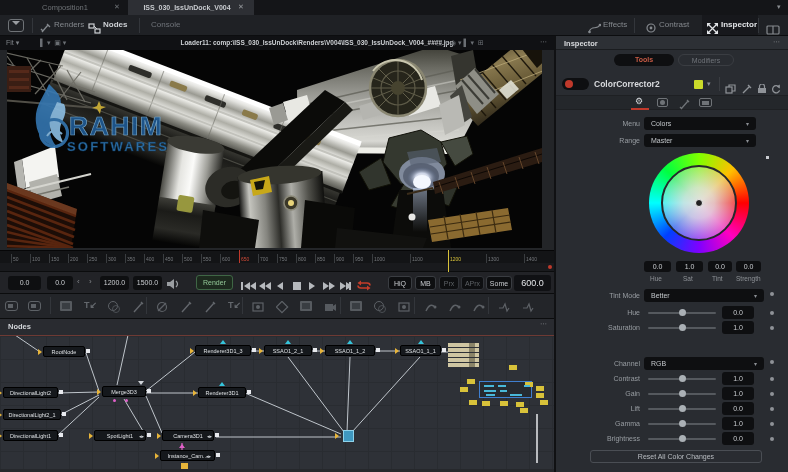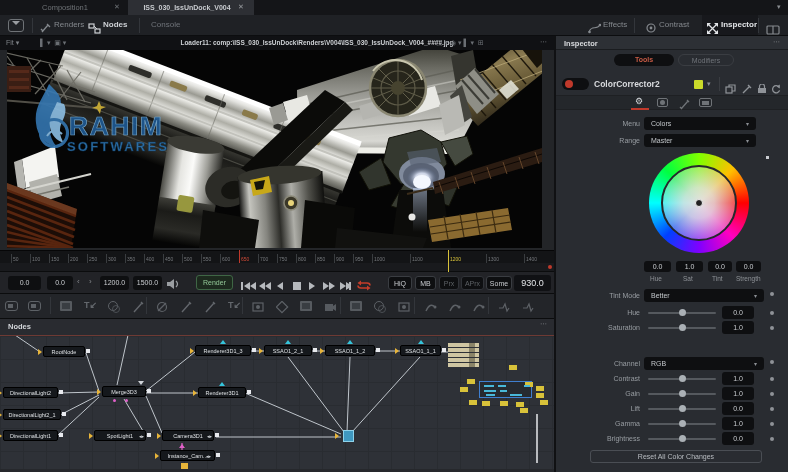--- a/index.html
+++ b/index.html
@@ -444,21 +444,21 @@
           <path d="M 12,8 L 5,8 Q 2,8 2,5.5"></path>
         </g>
         <polygon points="5,0.5 5,5.5 1.5,3" fill="#c33d2a"></polygon>
         <polygon points="11,5.5 11,10.5 14.5,8" fill="#c33d2a"></polygon>
       </svg></div>
 <div class="abs box" style="left:388px;top:276px;width:24px;height:14px;font-size:7px;line-height:13px;border:1px solid #3a3d42;">HiQ</div>
 <div class="abs box" style="left:415px;top:276px;width:21px;height:14px;font-size:7px;line-height:13px;border:1px solid #3a3d42;">MB</div>
 <div class="abs box" style="left:439px;top:276px;width:20px;height:14px;font-size:7px;line-height:13px;border:1px solid #303338;color:#5d6165;">Prx</div>
 <div class="abs box" style="left:461px;top:276px;width:23px;height:14px;font-size:7px;line-height:13px;border:1px solid #303338;color:#5d6165;">APrx</div>
 <div class="abs box" style="left:486px;top:276px;width:26px;height:14px;font-size:7px;line-height:13px;border:1px solid #3a3d42;">Some</div>
-<div class="abs" style="left:514px;top:275px;width:37px;height:16px;background:#101114;border-radius:3px;color:#e4e6e9;font-size:9px;line-height:16px;text-align:center;">930.0</div>
+<div class="abs" style="left:514px;top:275px;width:37px;height:16px;background:#101114;border-radius:3px;color:#e4e6e9;font-size:9px;line-height:16px;text-align:center;">600.0</div>
 <div class="abs" id="toolsrow" style="left:0;top:293px;width:554px;height:25px;background:#232529;border-top:1px solid #0b0c0d;"></div>
 <div class="abs" style="left:5px;top:301px;width:13px;height:10px;border:1.2px solid #5d6166;border-radius:3px;"></div>
 <div class="abs" style="left:8px;top:304px;width:5px;height:4px;background:#5d6166;"></div>
 <div class="abs" style="left:28px;top:301px;width:13px;height:10px;border:1.2px solid #5d6166;border-radius:3px;"></div>
 <div class="abs" style="left:31px;top:304px;width:5px;height:4px;background:#5d6166;"></div>
 <div class="abs" style="left:60px;top:301px;width:12px;height:10px;background:#565a5f;border-radius:1px;"></div>
 <div class="abs" style="left:62px;top:303px;width:8px;height:6px;background:#393d42;"></div>
 <div class="abs" style="left:84px;top:300px;color:#63676c;font-size:9px;font-weight:bold;">T↙</div>
 <div class="abs" style="left:108px;top:301px;width:10px;height:10px;border:1.3px solid #5d6166;border-radius:50%;"></div>
 <div class="abs" style="left:112px;top:305px;width:8px;height:8px;border:1.3px solid #4a4e53;border-radius:50%;"></div>

